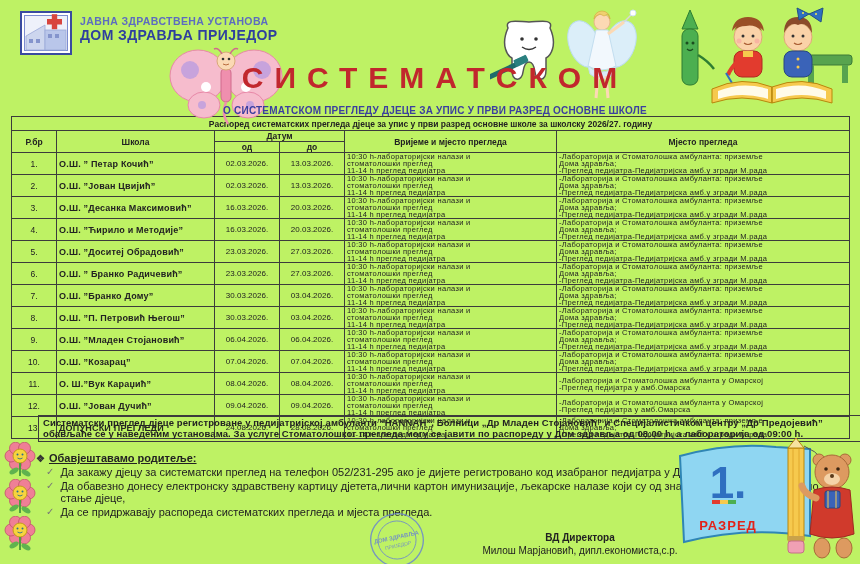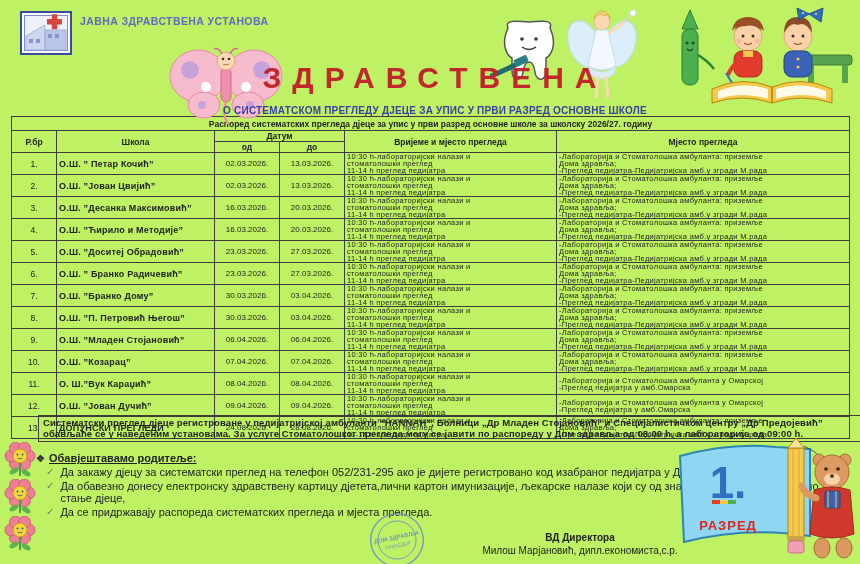--- a/index.html
+++ b/index.html
@@ -68,20 +68,21 @@
     <rect x="25" y="19" width="21" height="20" fill="#b9c6ea" stroke="#9aa8d8" stroke-width="0.8"></rect>
     <rect x="9" y="28" width="4" height="4" fill="#8494cc"></rect>
       <rect x="16" y="28" width="4" height="4" fill="#8494cc"></rect>
     <rect x="28" y="23" width="4" height="4" fill="#8494cc"></rect>
       <rect x="35" y="23" width="4" height="4" fill="#8494cc"></rect>
     <rect x="27" y="8" width="15" height="5.5" fill="#d8453e"></rect>
     <rect x="31.8" y="3.2" width="5.4" height="15" fill="#d8453e"></rect>
   </svg>
   <div class="inst">
     <div class="inst1">ЈАВНА ЗДРАВСТВЕНА УСТАНОВА</div>
+    <div class="inst2">ДОМ ЗДРАВЉА ПРИЈЕДОР</div>
   </div>
 
   <svg class="ill butterfly" width="120" height="82" viewBox="0 0 120 82">
     <g fill="#f6bccd" stroke="#e888a8">
       <ellipse cx="32" cy="30" rx="28" ry="26"></ellipse>
         <ellipse cx="88" cy="30" rx="28" ry="26"></ellipse>
       <ellipse cx="38" cy="59" rx="16" ry="13"></ellipse>
         <ellipse cx="82" cy="59" rx="16" ry="13"></ellipse>
     </g>
     <circle cx="24" cy="24" r="9" fill="#c7a3dc"></circle>
@@ -159,21 +160,21 @@
     <circle cx="152" cy="54" r="1.5" fill="#f6c94d"></circle>
       <circle cx="152" cy="62" r="1.5" fill="#f6c94d"></circle>
     <path d="M66,84 Q96,70 126,82 L126,98 Q96,88 66,98 Z" fill="#f6c94d" stroke="#b8860b"></path>
     <path d="M126,82 Q156,70 186,84 L186,98 Q156,88 126,98 Z" fill="#f6c94d" stroke="#b8860b"></path>
     <path d="M72,86 Q96,76 122,84 L122,94 Q96,86 72,94 Z" fill="#fffbe8"></path>
     <path d="M130,84 Q156,76 180,86 L180,94 Q156,86 130,94 Z" fill="#fffbe8"></path>
     <line x1="126" y1="82" x2="126" y2="98" stroke="#b8860b"></line>
   </svg>
 
   <div class="title-wrap">
-    <div class="main-title">ЗДРАВСТВЕНА</div>
+    <div class="main-title">СИСТЕМАТСКОМ</div>
     <div class="subtitle">О СИСТЕМАТСКОМ ПРЕГЛЕДУ ДЈЕЦЕ ЗА УПИС У ПРВИ РАЗРЕД ОСНОВНЕ ШКОЛЕ</div>
   </div>
 
   <table class="schedule">
     <colgroup>
       <col style="width:45px">
         <col style="width:158px">
         <col style="width:65px">
       <col style="width:65px">
         <col style="width:212px">

